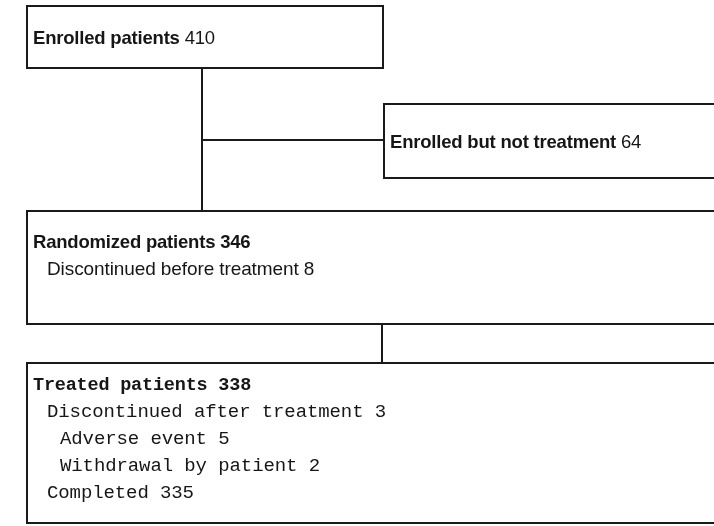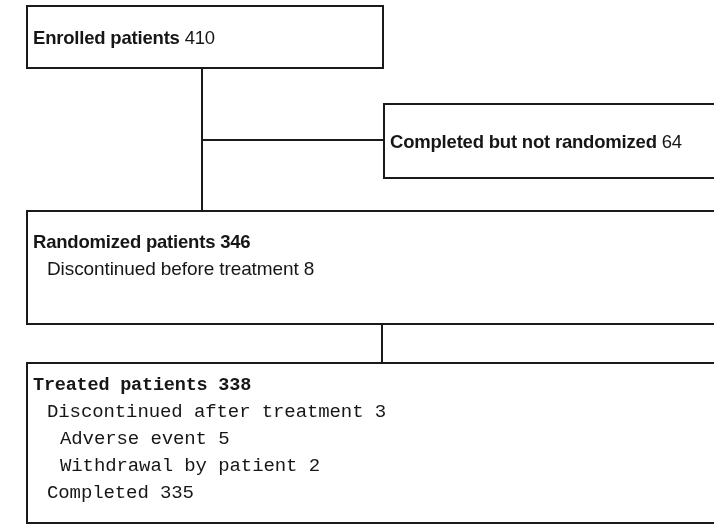--- a/index.html
+++ b/index.html
@@ -75,21 +75,21 @@
   <div class="connector vert" style="left:357px; top:323px; height:41px;"></div>
 
   <div class="node-box" style="left:2px; top:5px; width:358px; height:64px;">
     <div class="box-lines">
       <span class="line head"><span>Enrolled patients</span> <span class="num-reg">410</span></span>
     </div>
   </div>
 
   <div class="node-box" style="left:359px; top:103px; width:353px; height:76px;">
     <div class="box-lines">
-      <span class="line head"><span>Completed but not randomized</span> <span class="num-reg">64</span></span>
+      <span class="line head"><span>Enrolled but not treatment</span> <span class="num-reg">64</span></span>
     </div>
   </div>
 
   <div class="node-box" style="left:2px; top:210px; width:710px; height:115px;">
     <div class="box-lines top-aligned" style="padding-top:16px;">
       <span class="line head">Randomized patients 346</span>
       <span class="line indent-1">Discontinued before treatment 8</span>
     </div>
   </div>
 

